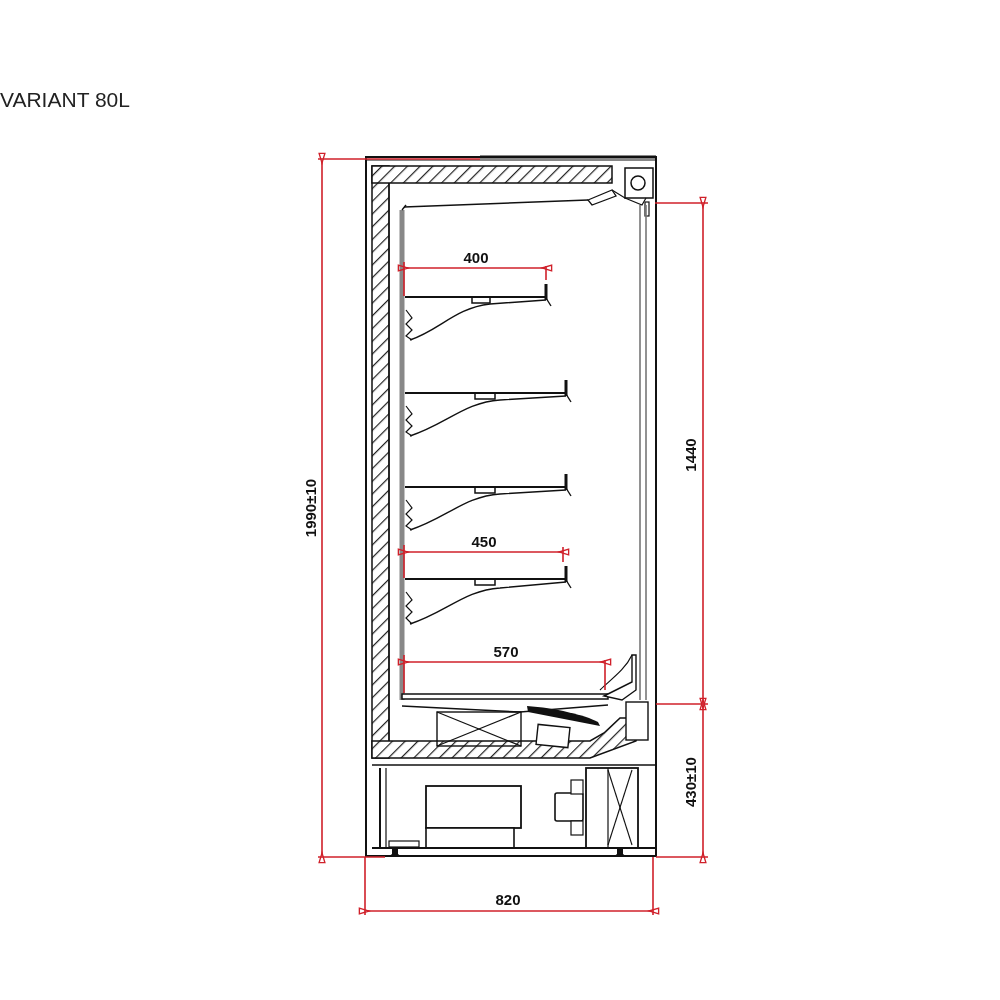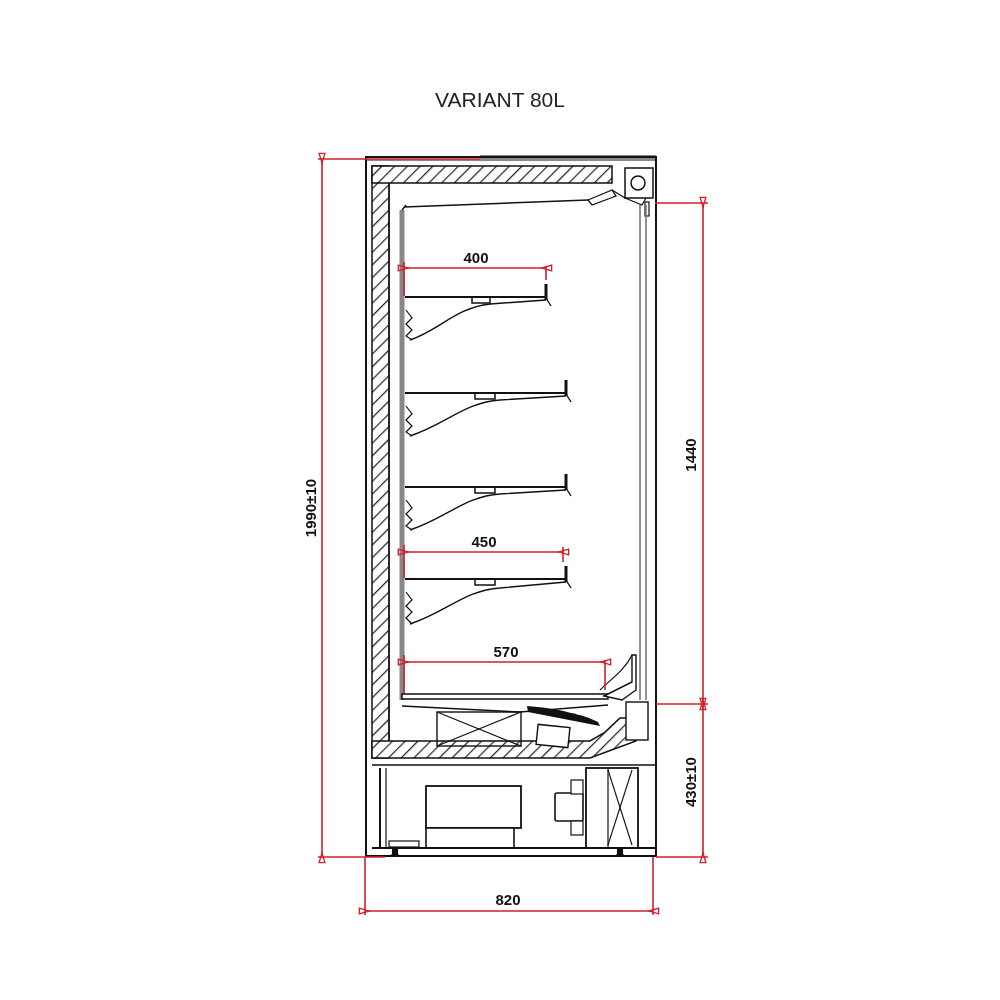--- a/index.html
+++ b/index.html
@@ -1,19 +1,19 @@
 <!DOCTYPE html>
 <html><head>
 <meta charset="utf-8">
 <style>
   html, body { margin: 0; padding: 0; background: #ffffff; }
   body { width: 1000px; height: 1000px; position: relative; overflow: hidden;
          font-family: "Liberation Sans", sans-serif; }
   #drawing { position: absolute; left: 0; top: 0; width: 1000px; height: 1000px; }
-  .title { position: absolute; left: 0; width: 1000px; top: 88px; text-align: center;
+  .title { position: absolute; left: 0; width: 1000px; top: 88px; 
            font-size: 21px; color: #222; letter-spacing: 0px; }
   .dim-label { font-family: "Liberation Sans", sans-serif; font-weight: bold; font-size: 15px; fill: #111; }
 </style>
 </head>
 <body>
 
 <div class="title">VARIANT 80L</div>
 
 <svg id="drawing" viewBox="0 0 1000 1000" xmlns="http://www.w3.org/2000/svg">
   <defs>

